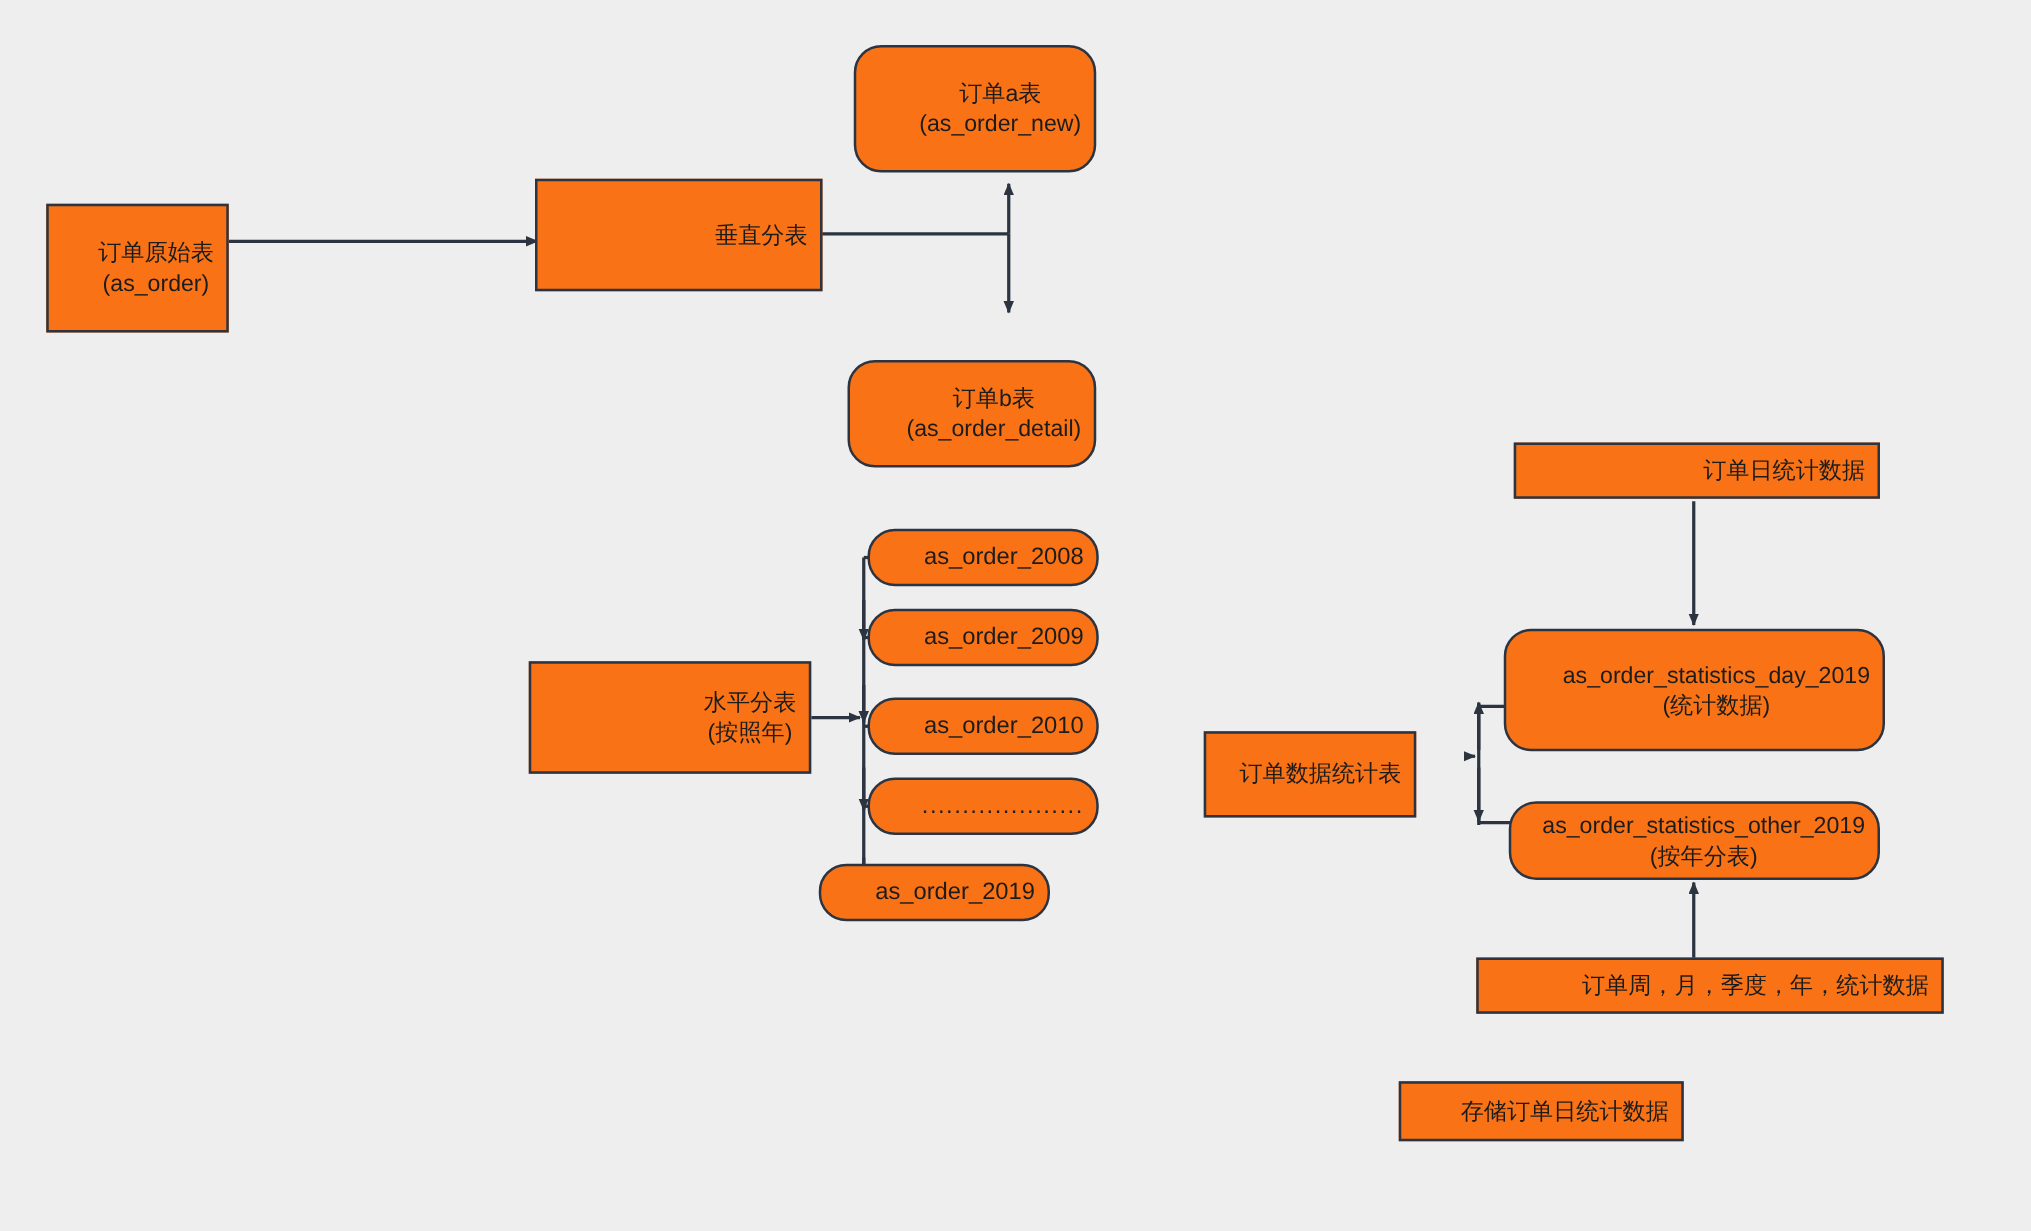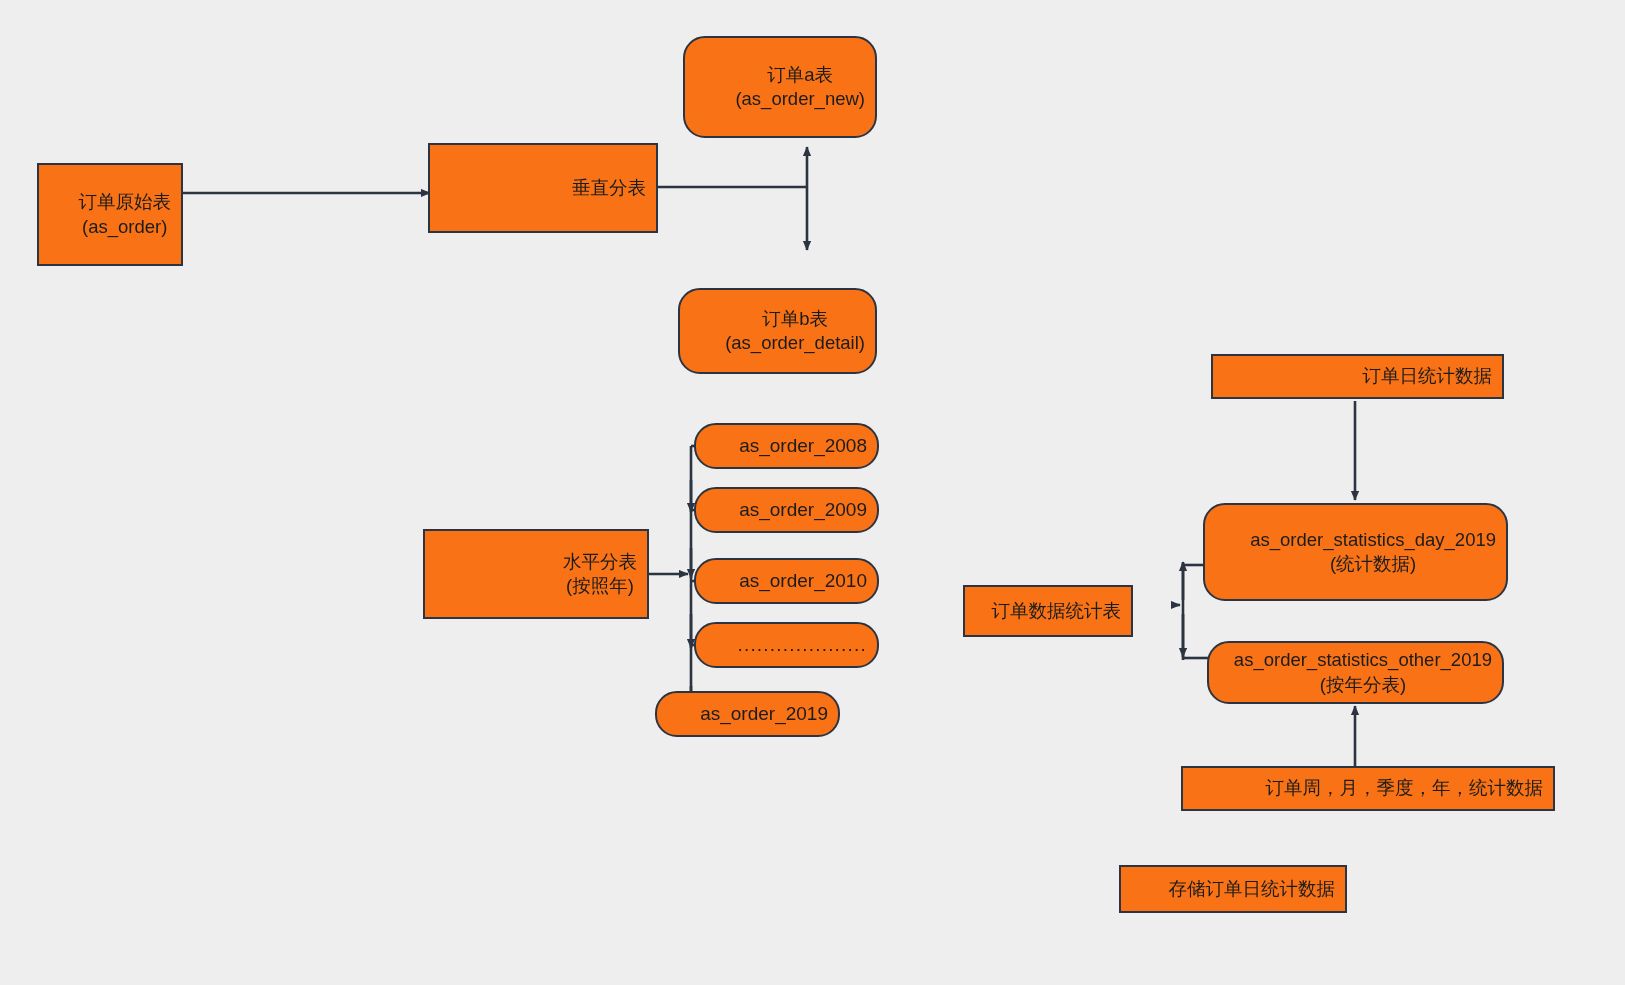--- a/index.html
+++ b/index.html
@@ -160,21 +160,21 @@
   </div>
 
   <div class="node rounded fs19" style="left:655px; top:691px; width:185px; height:46px;">
     <span class="label">as_order_2019</span>
   </div>
 
   <div class="node rect fs18" style="left:1211px; top:354px; width:293px; height:45px;">
     <span class="label">订单日统计数据</span>
   </div>
 
-  <div class="node rect fs18" style="left:963px; top:585px; width:170px; height:52px;">
+  <div class="node rect fs18" style="left:963px; top:585px; width:170px; height:69px;">
     <span class="label">订单数据统计表</span>
   </div>
 
   <div class="node rounded fs18" style="left:1203px; top:503px; width:305px; height:98px;">
     <span class="label">as_order_statistics_day_2019
 (统计数据)</span>
   </div>
 
   <div class="node rounded fs18" style="left:1207px; top:641px; width:297px; height:63px;">
     <span class="label">as_order_statistics_other_2019

